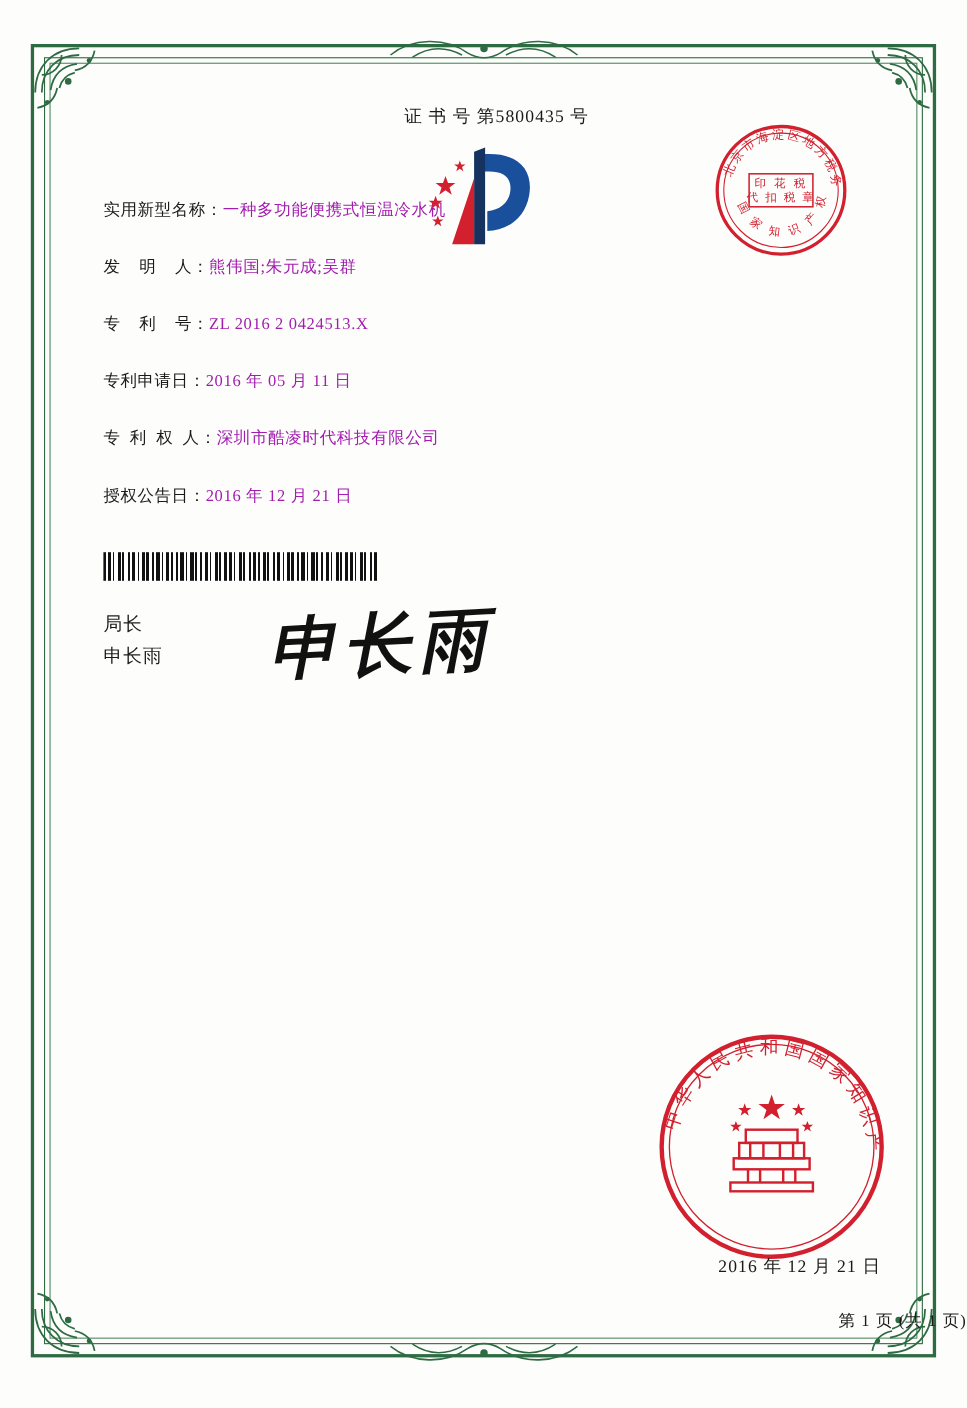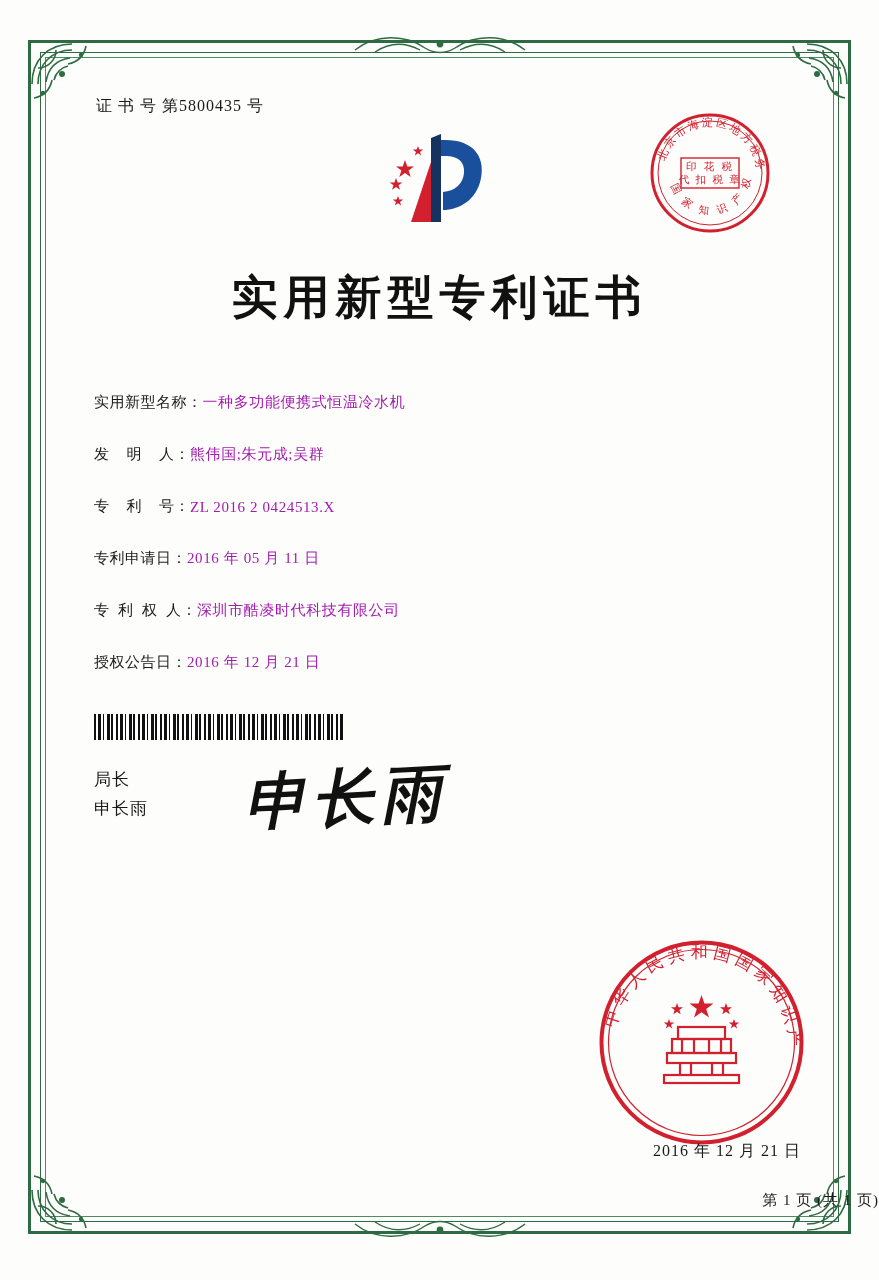--- a/index.html
+++ b/index.html
@@ -78,20 +78,21 @@
     left: 72px;
     top: 96px;
     width: 735px;
   }
 
   .cert-number {
     font-size: 16px;
     letter-spacing: 1px;
     color: #1a1a1a;
     margin-left: 24px;
+    text-align: center;
   }
 
   
   .logo {
     position: absolute;
     left: 50%;
     transform: translateX(-50%);
     top: 30px;
     width: 130px;
     height: 110px;
@@ -365,21 +366,20 @@
         </text>
         <text font-size="10.5" class="seal-text" font-family="'DejaVu Serif',serif" letter-spacing="3">
           <textPath href="#arcBot" startOffset="10%">国 家 知 识 产 权</textPath>
         </text>
         <rect x="36" y="50" width="58" height="30" fill="none" stroke="#d2202f" stroke-width="1.4"></rect>
         <text x="65" y="62" text-anchor="middle" font-size="10.5" class="seal-text" font-family="'DejaVu Serif',serif" letter-spacing="2">印 花 税</text>
         <text x="65" y="75" text-anchor="middle" font-size="10.5" class="seal-text" font-family="'DejaVu Serif',serif" letter-spacing="1.5">代 扣 税 章</text>
       </svg>
     </div>
 
-    <div class="title">实用新型专利证书</div>
 
     <div class="fields">
       <div class="field-row">
         <span class="field-label">实用新型名称：</span>
         <span class="field-value">一种多功能便携式恒温冷水机</span>
       </div>
       <div class="field-row">
         <span class="field-label">发    明    人：</span>
         <span class="field-value">熊伟国;朱元成;吴群</span>
       </div>

